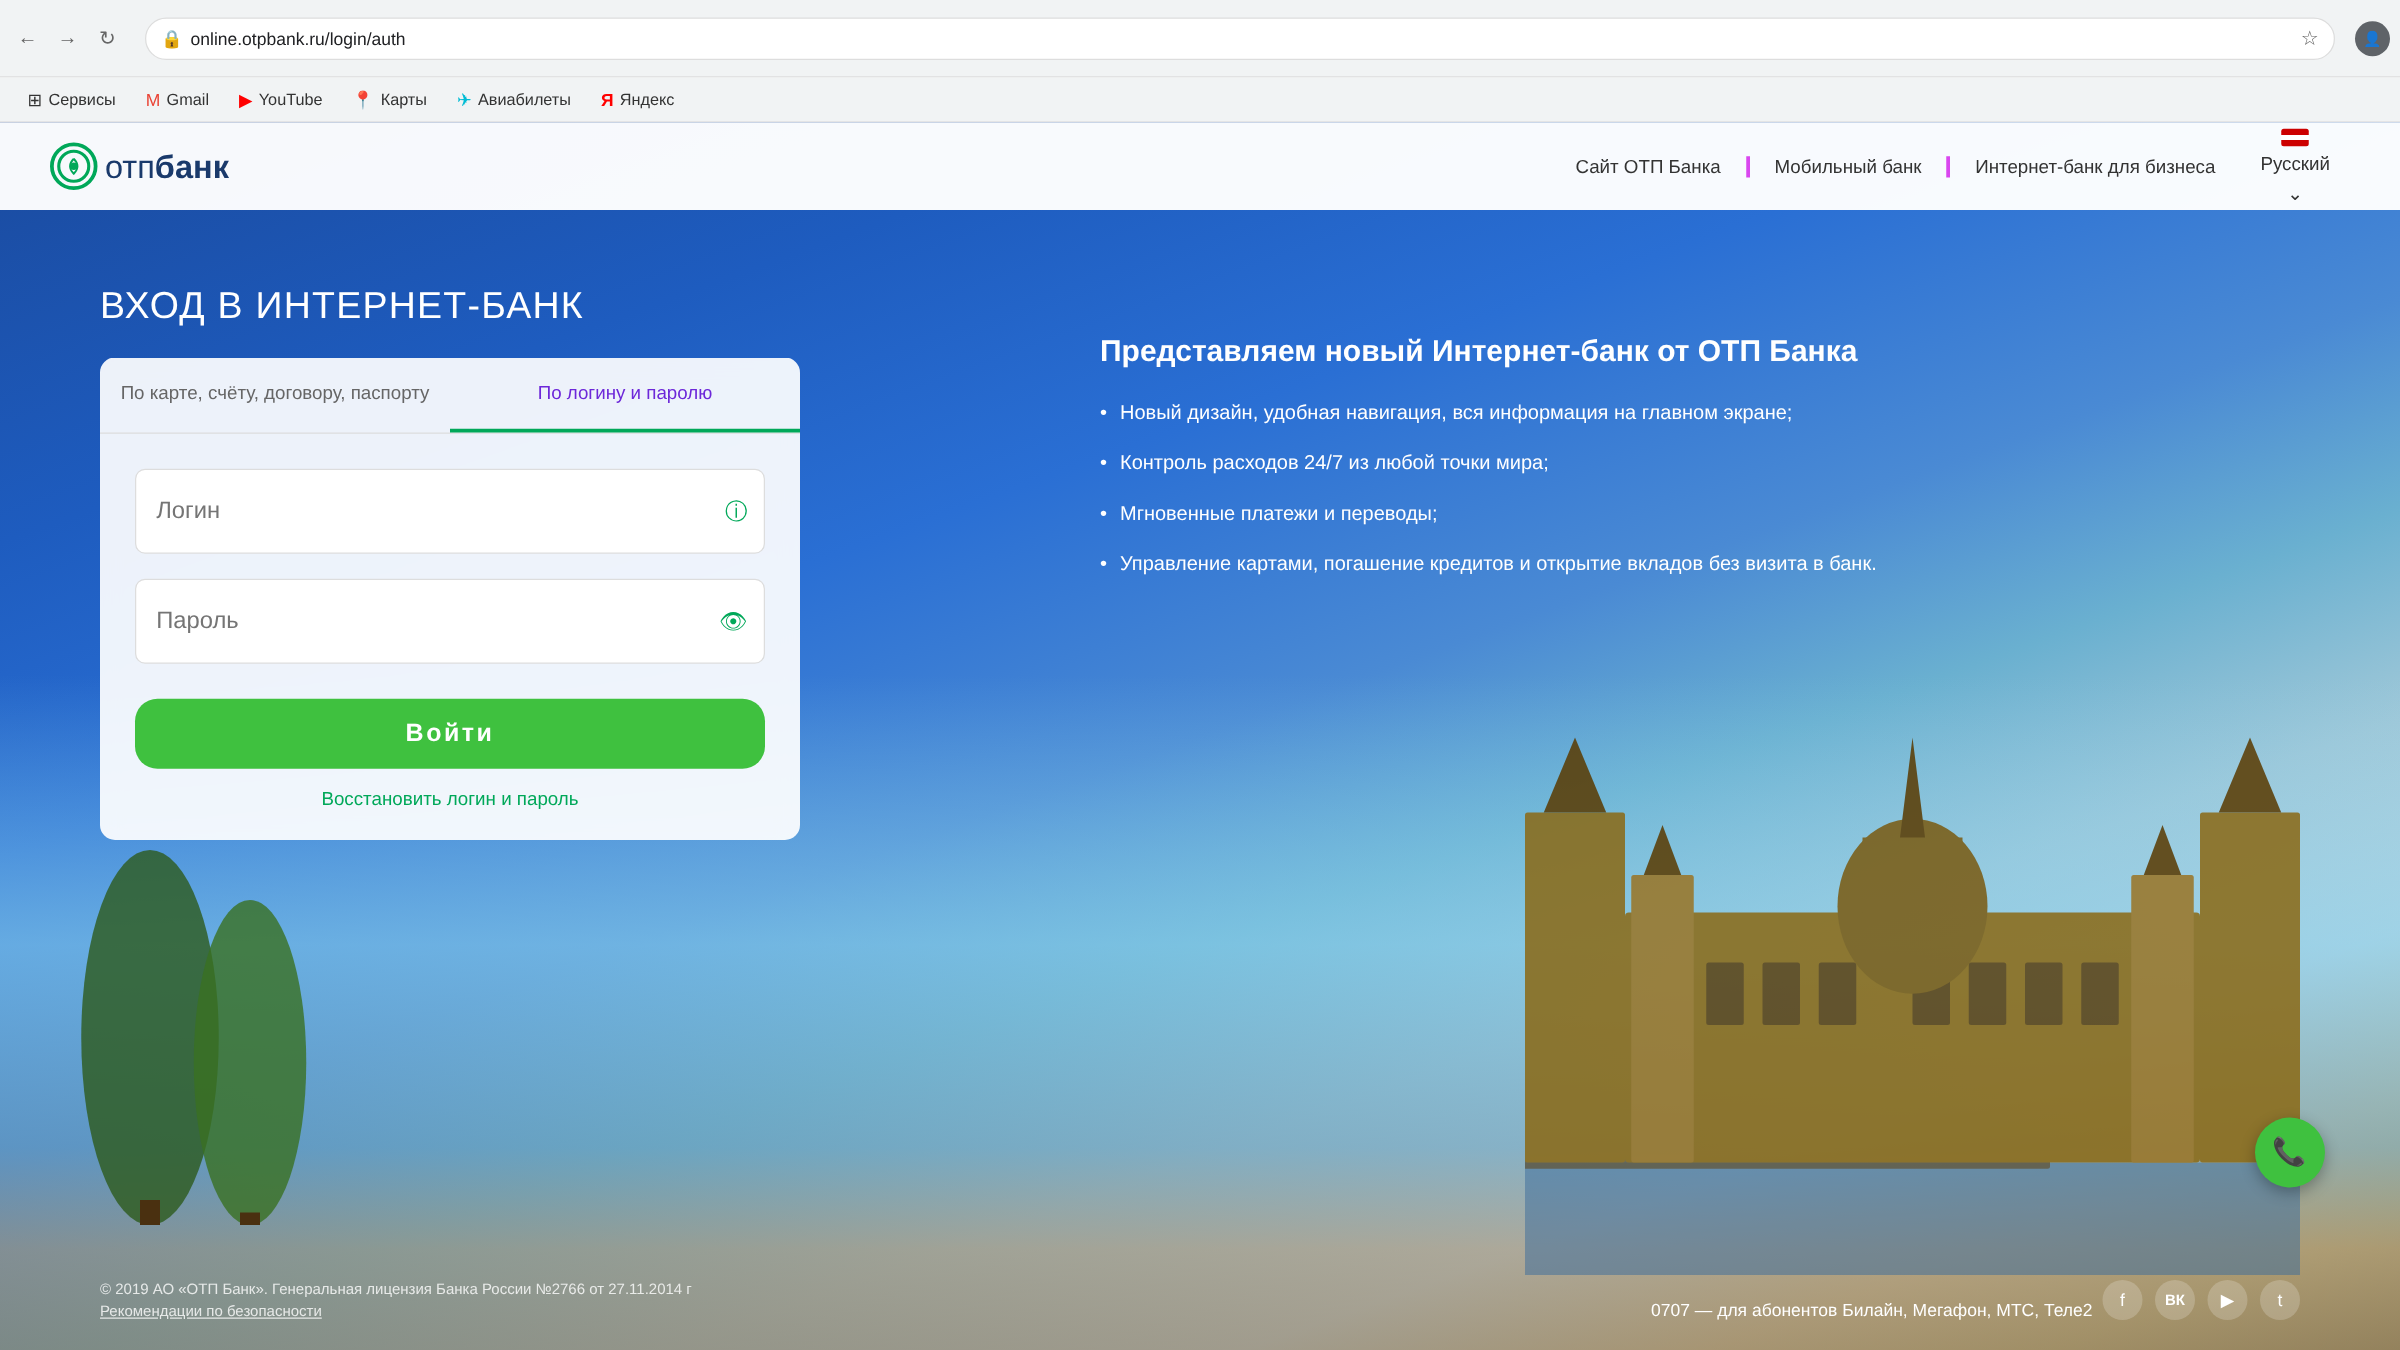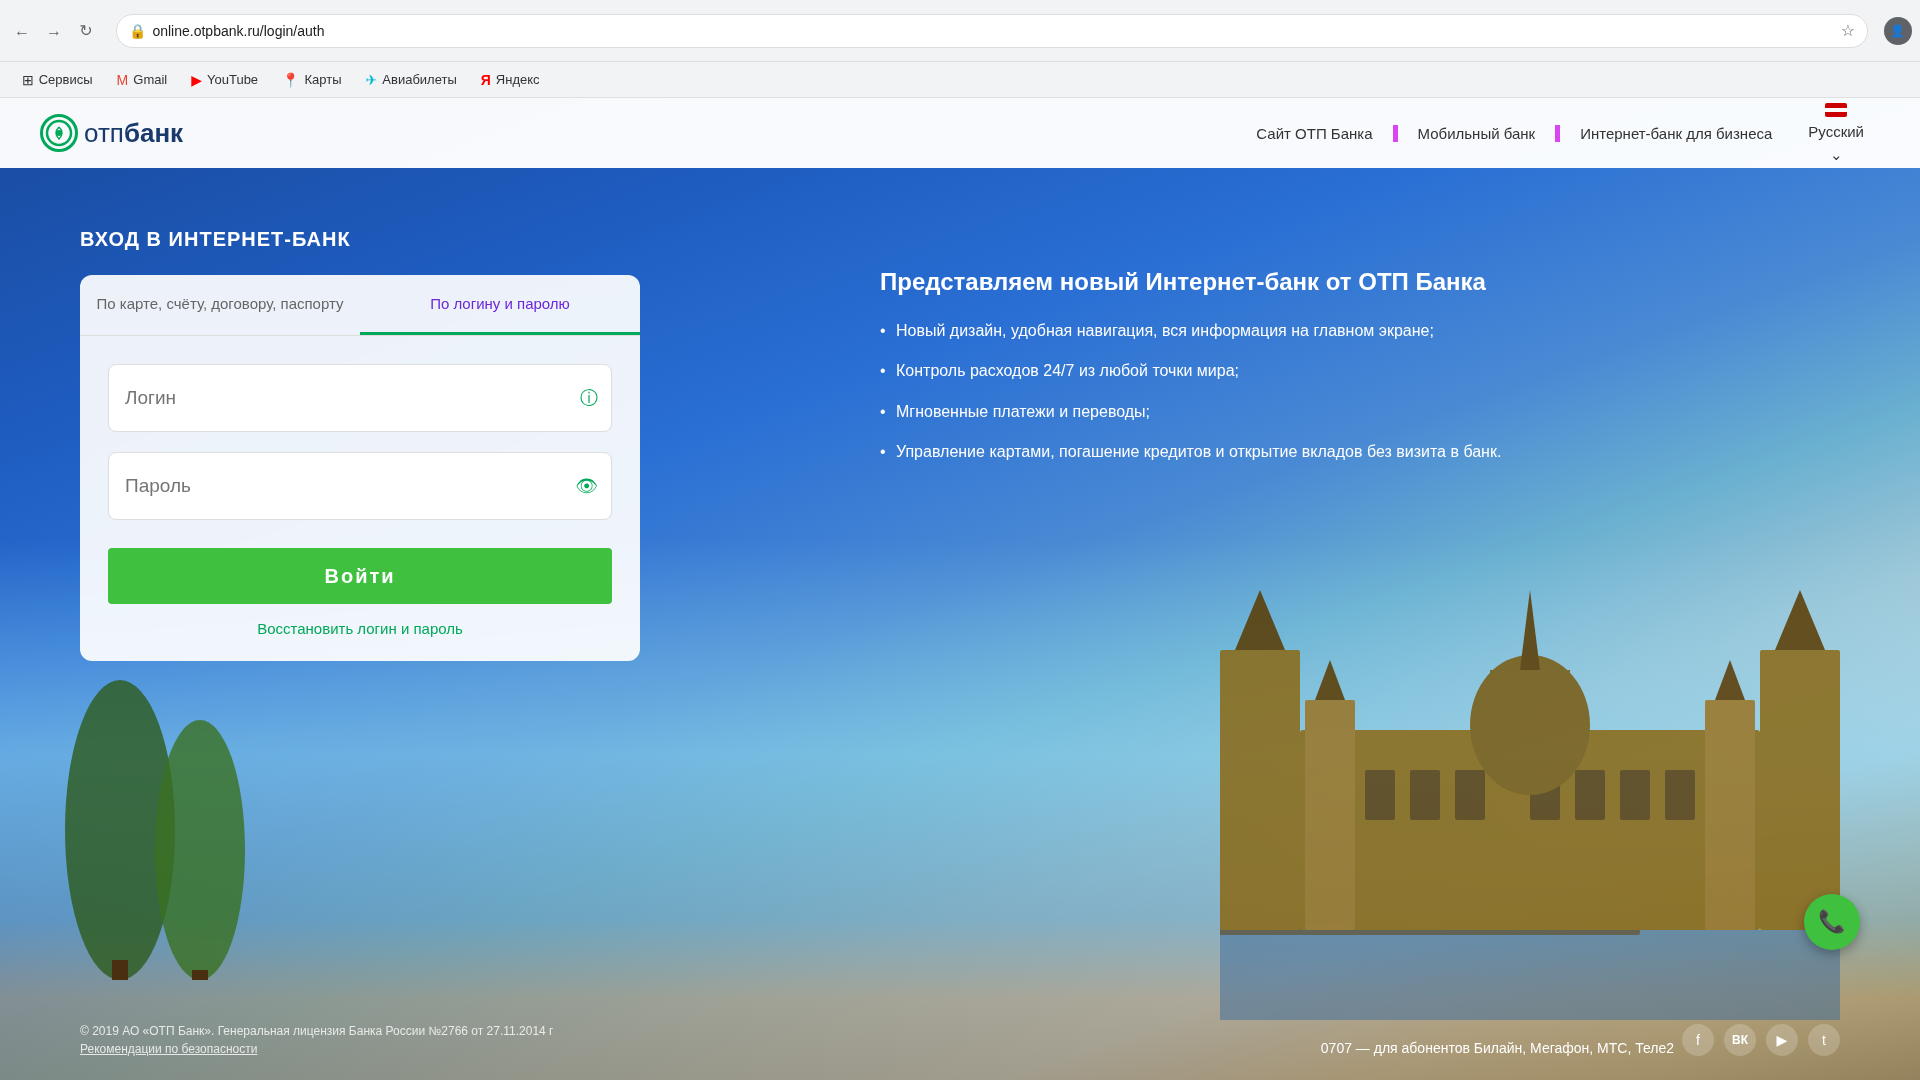--- a/index.html
+++ b/index.html
@@ -110,21 +110,21 @@
       margin-left: auto;
       display: flex;
       align-items: center;
       gap: 0;
     }
     .header-nav-item {
       padding: 0 20px;
       font-size: 15px;
       color: #333;
       cursor: pointer;
-      border-right: 5px solid #d946ef;
+      border-right: 3px solid #d946ef;
       white-space: nowrap;
     }
     .header-nav-item:last-of-type { border-right: none; }
     .lang-selector {
       display: flex;
       align-items: center;
       gap: 6px;
       padding: 0 16px;
       font-size: 15px;
       color: #333;
@@ -147,22 +147,22 @@
       align-items: flex-start;
       padding: 60px 80px 0;
     }
 
     
     .login-section {
       width: 580px;
       z-index: 10;
     }
     .page-title {
-      font-size: 20px;
-      font-weight: bold;
+      font-size: 30px;
+      font-weight: normal;
       color: #fff;
       margin-bottom: 24px;
       letter-spacing: 1px;
     }
     .login-card {
       background: rgba(255,255,255,0.92);
       border-radius: 12px;
       padding: 0 0 24px;
       width: 560px;
       backdrop-filter: blur(8px);
@@ -209,21 +209,21 @@
       transform: translateY(-50%);
       color: #00a859;
       font-size: 18px;
       cursor: pointer;
     }
     .login-btn {
       width: 100%;
       height: 56px;
       background: #3fc13f;
       border: none;
-      border-radius: 4px;
+      border-radius: 18px;
       color: #fff;
       font-size: 20px;
       font-weight: bold;
       cursor: pointer;
       margin-top: 8px;
       letter-spacing: 2px;
     }
     .restore-link {
       display: block;
       text-align: center;

